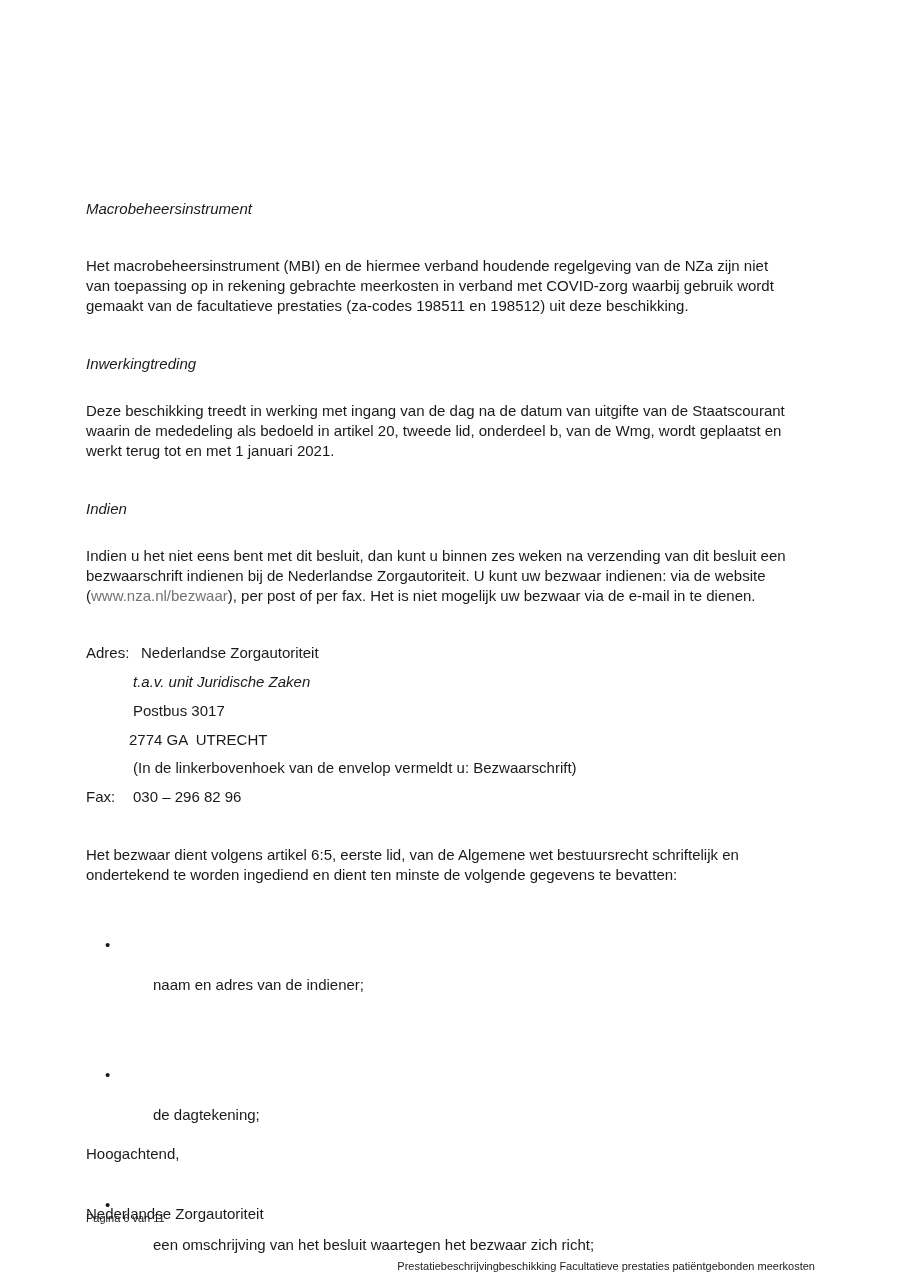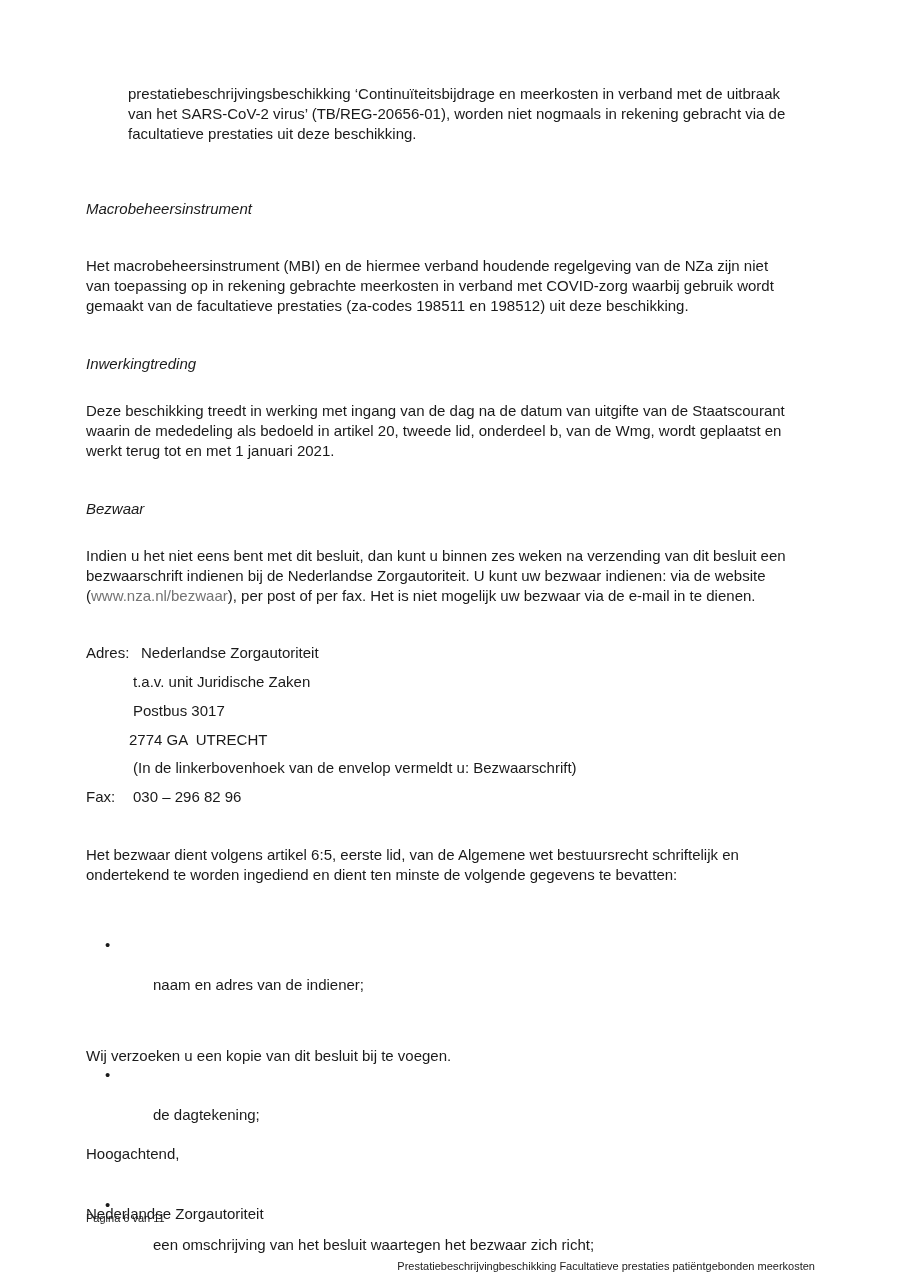--- a/index.html
+++ b/index.html
@@ -27,45 +27,42 @@
   }
   .bullet-marker { position: absolute; left: 19px; top: 0; }
   .footer { font-size: 11px; line-height: 20px; }
   .footer-right { text-align: right; margin-top: 48px; }
 </style>
 </head>
 <body>
 
 <div class="page">
 
-  <div class="block" style="left:128px; top:84px;">prestatiebeschrijvingsbeschikking ‘Continuïteitsbijdrage en meerkosten in verband met de uitbraak
-van het SARS-CoV-2 virus’ (TB/REG-20656-01), worden niet nogmaals in rekening gebracht via de
-facultatieve prestaties uit deze beschikking.</div>
 
   <div class="block heading" style="left:86px; top:199px;">Macrobeheersinstrument</div>
 
   <div class="block" style="left:86px; top:256px;">Het macrobeheersinstrument (MBI) en de hiermee verband houdende regelgeving van de NZa zijn niet
 van toepassing op in rekening gebrachte meerkosten in verband met COVID-zorg waarbij gebruik wordt
 gemaakt van de facultatieve prestaties (za-codes 198511 en 198512) uit deze beschikking.</div>
 
   <div class="block heading" style="left:86px; top:354px;">Inwerkingtreding</div>
 
   <div class="block" style="left:86px; top:401px;">Deze beschikking treedt in werking met ingang van de dag na de datum van uitgifte van de Staatscourant
 waarin de mededeling als bedoeld in artikel 20, tweede lid, onderdeel b, van de Wmg, wordt geplaatst en
 werkt terug tot en met 1 januari 2021.</div>
 
-  <div class="block heading" style="left:86px; top:499px;">Bezwaar</div>
+  <div class="block heading" style="left:86px; top:499px;">Indien</div>
 
   <div class="block" style="left:86px; top:546px;"><span>Indien u het niet eens bent met dit besluit, dan kunt u binnen zes weken na verzending van dit besluit een
 bezwaarschrift indienen bij de Nederlandse Zorgautoriteit. U kunt uw bezwaar indienen: via de website
 (</span><a class="link" href="www.nza.nl/bezwaar">www.nza.nl/bezwaar</a><span>), per post of per fax. Het is niet mogelijk uw bezwaar via de e-mail in te dienen.</span></div>
 
   <div class="block" style="left:86px; top:643px;text-align:center;">Adres:</div>
   <div class="block" style="left:141px; top:643px;">Nederlandse Zorgautoriteit</div>
-  <div class="block" style="left:133px; top:672px;">t.a.v. unit Juridische Zaken</div>
+  <div class="block" style="left:133px; top:672px;font-style:italic;">t.a.v. unit Juridische Zaken</div>
   <div class="block" style="left:133px; top:701px;">Postbus 3017</div>
   <div class="block" style="left:129px; top:730px;">2774 GA  UTRECHT</div>
   <div class="block" style="left:133px; top:758px;">(In de linkerbovenhoek van de envelop vermeldt u: Bezwaarschrift)</div>
 
   <div class="block" style="left:86px; top:787px;">Fax:</div>
   <div class="block" style="left:133px; top:787px;">030 – 296 82 96</div>
 
   <div class="block" style="left:86px; top:845px;">Het bezwaar dient volgens artikel 6:5, eerste lid, van de Algemene wet bestuursrecht schriftelijk en
 ondertekend te worden ingediend en dient ten minste de volgende gegevens te bevatten:</div>
 
@@ -78,21 +75,20 @@
       <span class="bullet-marker">•</span>
       <span>de dagtekening;</span>
     </li>
     <li>
       <span class="bullet-marker">•</span>
       <span>een omschrijving van het besluit waartegen het bezwaar zich richt;</span>
     </li>
     
   </ul>
 
-  <div class="block" style="left:86px; top:1046px;">Wij verzoeken u een kopie van dit besluit bij te voegen.</div>
 
   <div class="block" style="left:86px; top:1104px;">
     <div>Hoogachtend,</div>
     <div>Nederlandse Zorgautoriteit</div>
   </div>
 
   <div class="block footer" style="left:86px; top:1208px;">Pagina 6 van 11</div>
 
   <div class="block footer footer-right" style="right:85px; top:1208px;">Prestatiebeschrijvingbeschikking Facultatieve prestaties patiëntgebonden meerkosten
 (toeslag COVID-19 IC-dag en COVID-19 verpleegdag) - TB/REG-21680-01</div>

